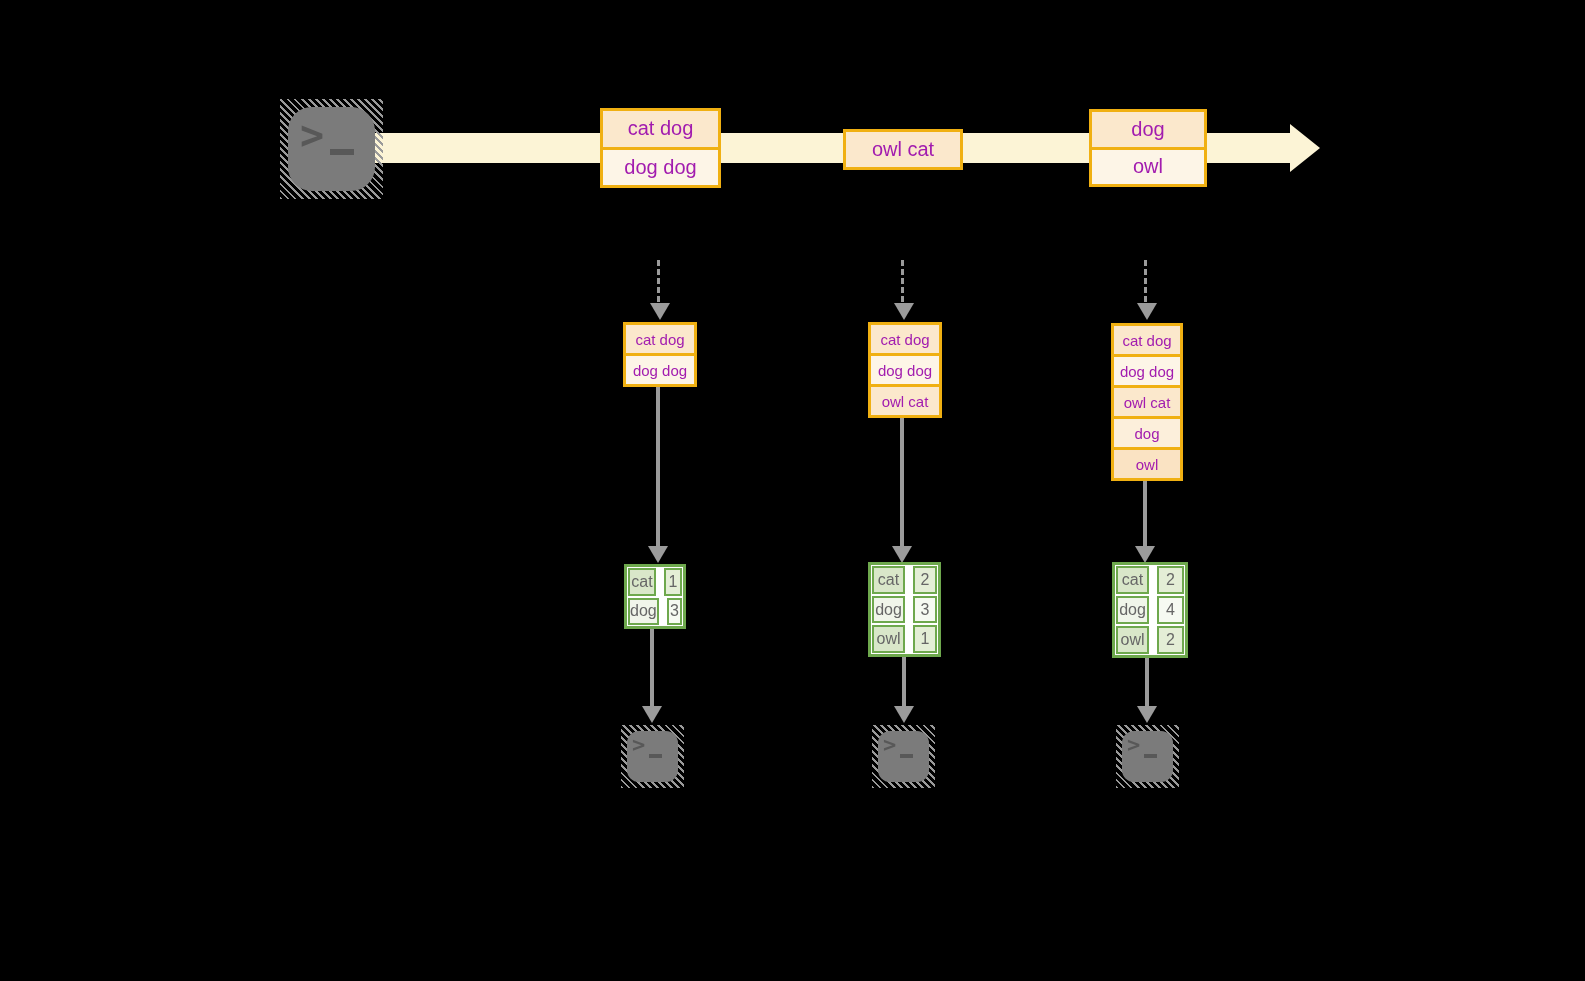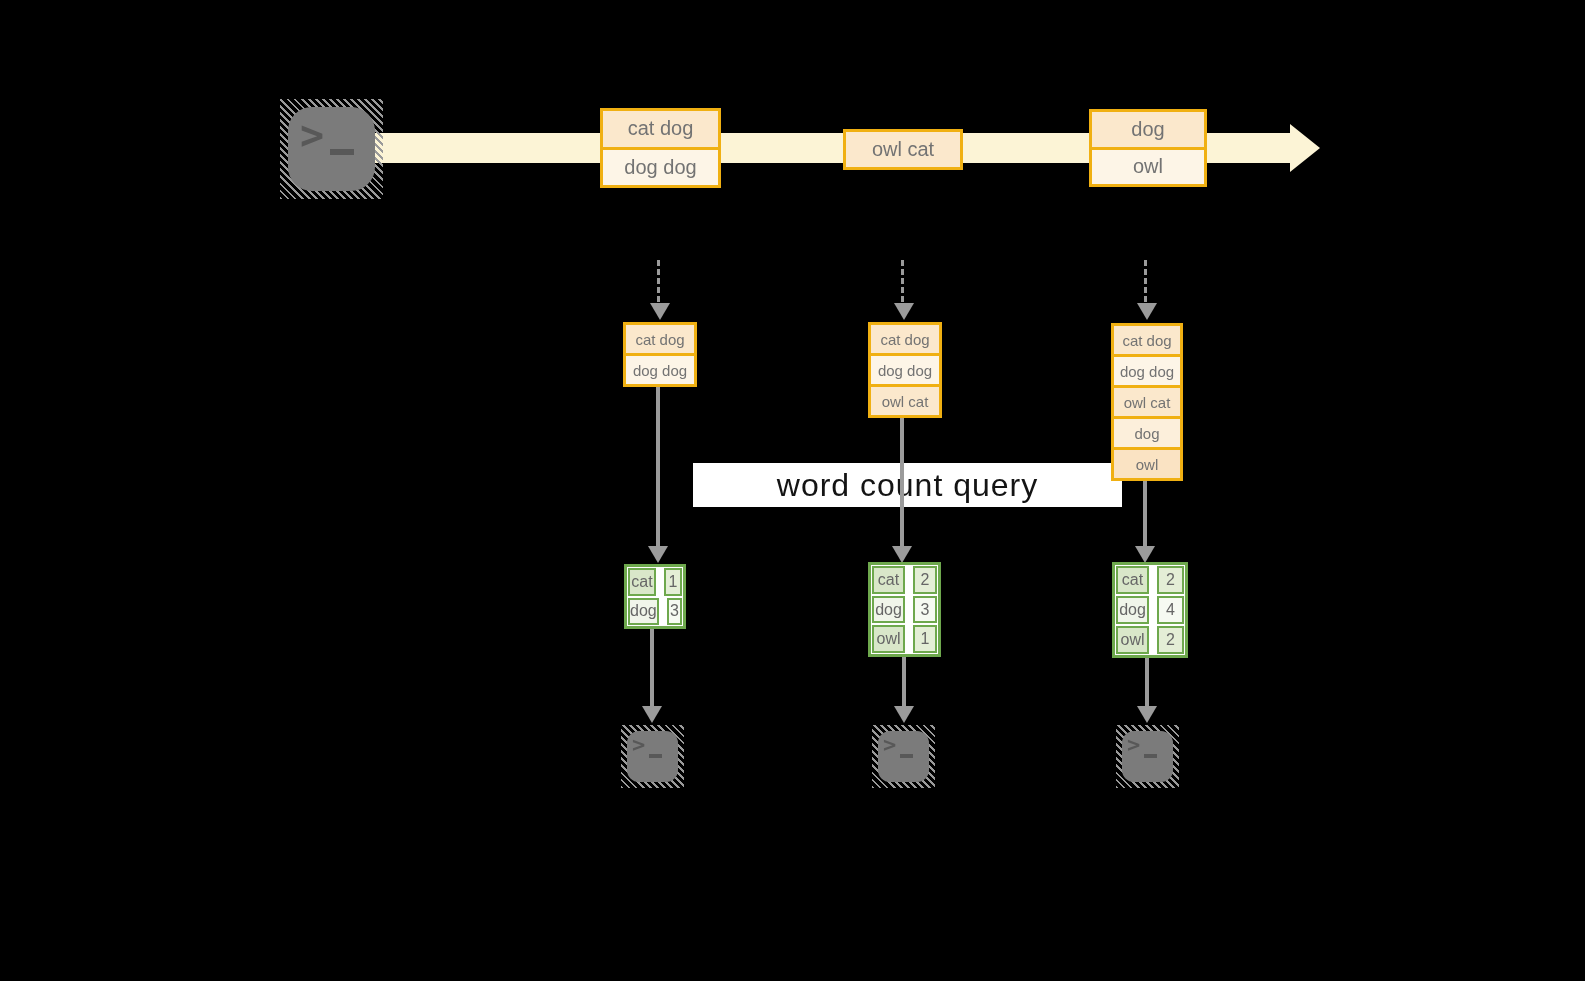--- a/index.html
+++ b/index.html
@@ -7,21 +7,21 @@
           font-family:"Liberation Sans",sans-serif;}
   
   .band{position:absolute;left:374px;top:133px;width:916px;height:30px;background:#FCF4D6;z-index:1;}
   .band-head{position:absolute;left:1290px;top:124px;width:0;height:0;z-index:1;
              border-top:24px solid transparent;border-bottom:24px solid transparent;
              border-left:30px solid #FCF4D6;}
   
   .gold-box{position:absolute;box-sizing:border-box;border:3px solid #F0B012;
             display:flex;flex-direction:column;z-index:3;}
   .gold-row{flex:1;display:flex;align-items:center;justify-content:center;
-            color:#737373;border-top:3px solid #F0B012;}
+            color:#a21caf;border-top:3px solid #F0B012;}
   .gold-row:first-child{border-top:none;}
   .stream-row{font-size:20px;}
   .stack-row{font-size:15px;}
   .f-peach{background:#FBE8CC;}
   .f-cream{background:#FDF5E7;text-align:right;}
   .f-peach2{background:#FCEFDB;}
   .f-dark{background:#FAE3C3;}
   
   .vdash{position:absolute;width:0;border-left:3px dashed #9B9B9B;z-index:4;}
   .vline{position:absolute;width:4px;background:#9B9B9B;z-index:4;}
@@ -83,23 +83,20 @@
     <div class="gold-row stream-row f-cream">owl</div>
   </div>
 
   <div class="vdash" style="left:657px;top:260px;height:42px;"></div>
   <div class="ahead" style="left:650px;top:303px;"></div>
   <div class="vdash" style="left:901px;top:260px;height:42px;"></div>
   <div class="ahead" style="left:894px;top:303px;"></div>
   <div class="vdash" style="left:1144px;top:260px;height:42px;"></div>
   <div class="ahead" style="left:1137px;top:303px;"></div>
 
-  <div class="query-band">
-    <span>word count query</span>
-  </div>
 
   <div class="gold-box" style="left:623px;top:322px;width:74px;height:65px;">
     <div class="gold-row stack-row f-peach">cat dog</div>
     <div class="gold-row stack-row f-cream">dog dog</div>
   </div>
   <div class="gold-box" style="left:868px;top:322px;width:74px;height:96px;">
     <div class="gold-row stack-row f-peach">cat dog</div>
     <div class="gold-row stack-row f-cream">dog dog</div>
     <div class="gold-row stack-row f-peach">owl cat</div>
   </div>

